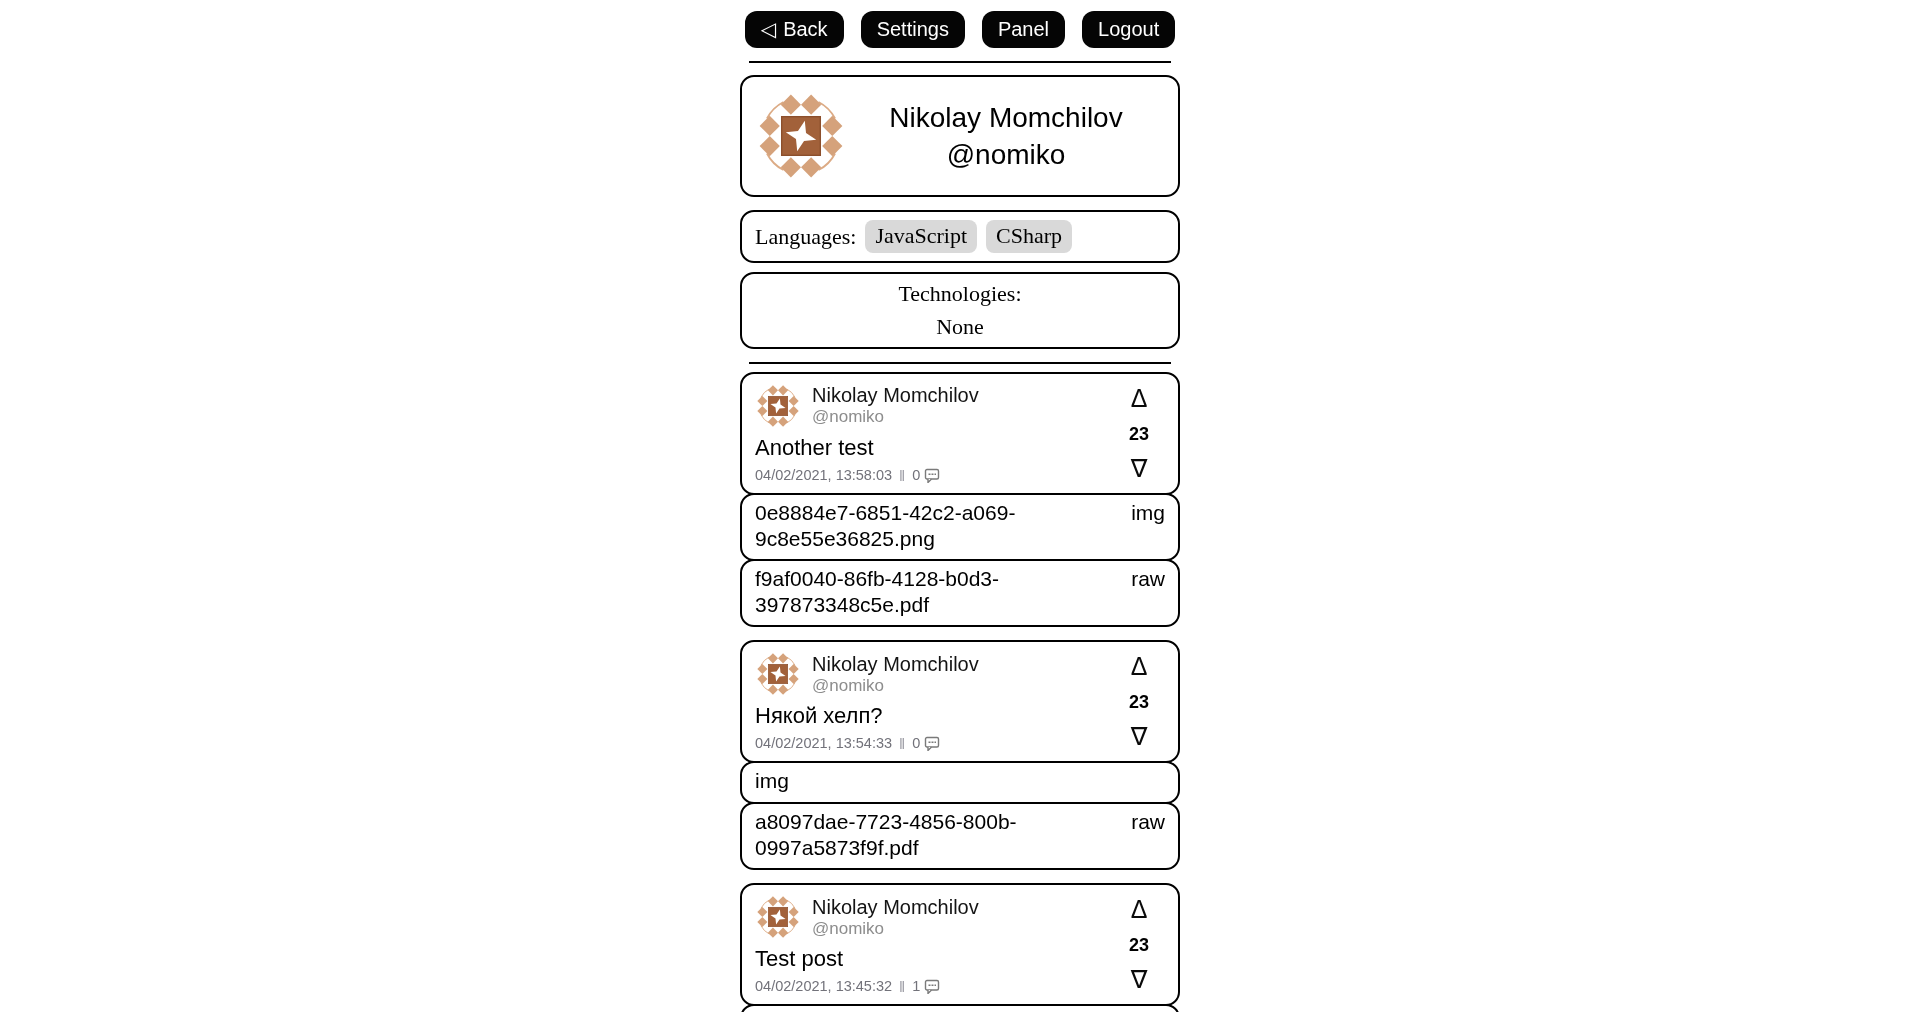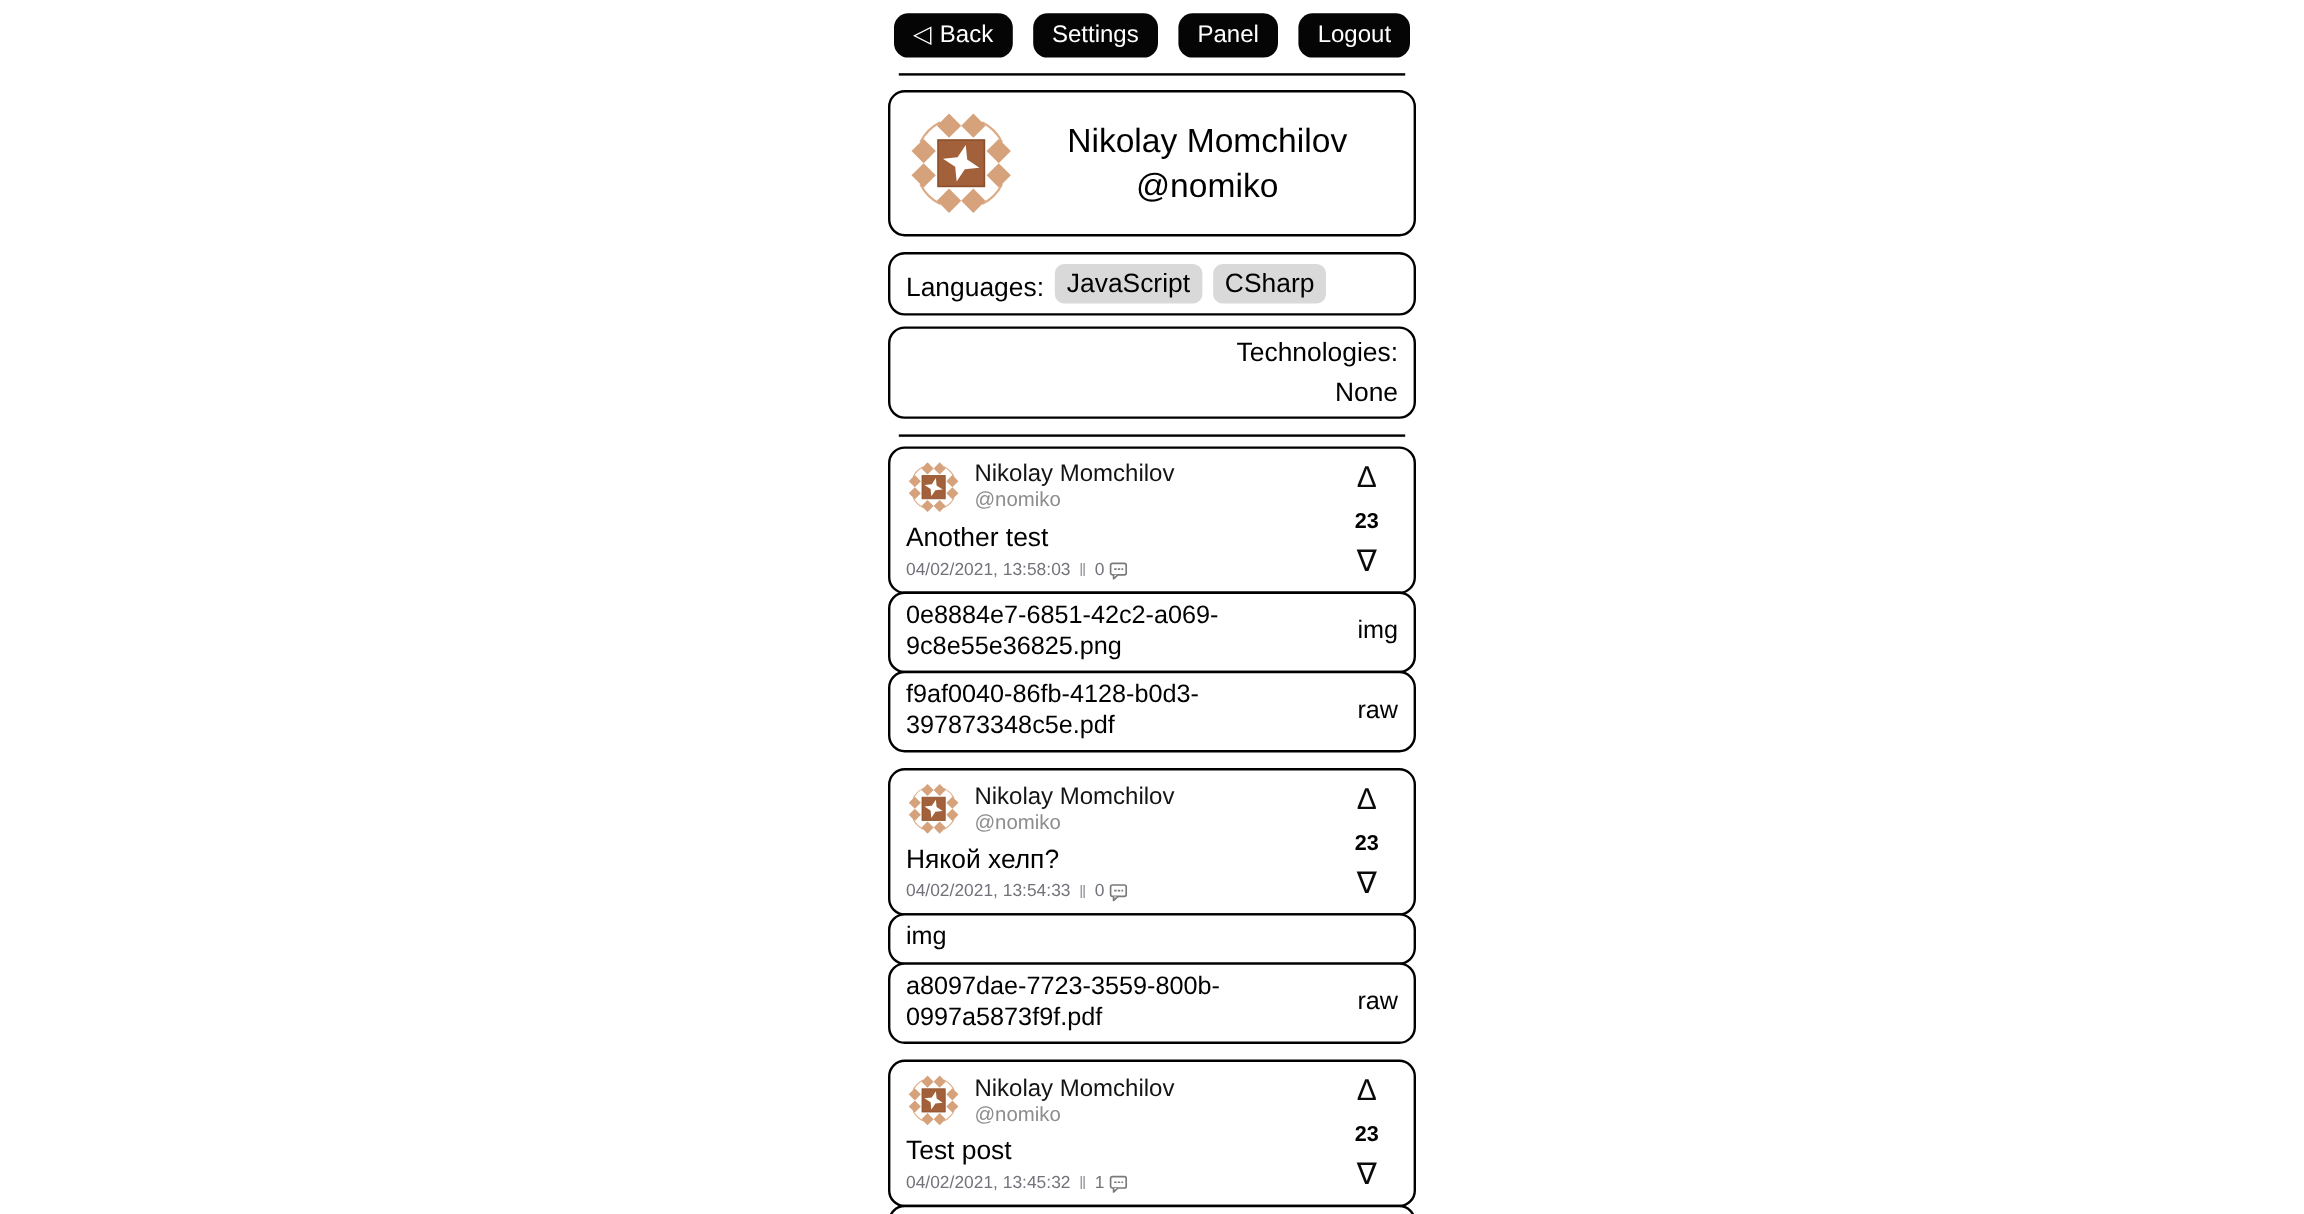--- a/index.html
+++ b/index.html
@@ -22,22 +22,22 @@
 
   
   .card { border: 2.5px solid #000; border-radius: 14px; background: #fff; }
 
   
   .profile-card { margin-top: 12px; padding: 13px; display: flex; align-items: center; }
   .avatar-lg { width: 92px; height: 92px; flex: 0 0 92px; }
   .profile-names { flex: 1; text-align: center; font-size: 28px; line-height: 1.33; }
 
   
-  .chips-card { margin-top: 13px; padding: 8px 13px; display: flex; align-items: flex-end;
-    gap: 9px; font-size: 22px; min-height: 50px; }
+  .chips-card { margin-top: 13px; padding: 8px 13px; display: flex; align-items: center;
+    gap: 9px; font-size: 22px; min-height: 50px; font-family: Liberation Serif, serif; }
   .chips-card.tech { margin-top: 9px; min-height: 45px; padding: 7px 13px; gap: 7px; flex-direction: column; }
   .tag-pill { background: #d9d9d9; border-radius: 8px; padding: 3px 10px 4px; font-size: 22px; }
 
   
   .posts-list { margin-top: 8px; }
   .post-group { margin-top: 13px; }
   .posts-list .post-group:first-child { margin-top: 0; }
 
   .post-card { padding: 9px 13px; display: flex; }
   .post-main { flex: 1; min-width: 0; }
@@ -51,21 +51,21 @@
   .meta-sep { color: #9a9aa2; font-size: 15px; }
   .comment-wrap { display: inline-flex; align-items: center; gap: 4px; }
 
   .vote-col { flex: 0 0 52px; display: flex; flex-direction: column; align-items: center;
     justify-content: space-between; padding: 1px 0; }
   .vote-arrow { font-size: 25px; line-height: 1; background: none; border: none;
     cursor: pointer; color: #0a0a0a; font-family: "Liberation Sans", sans-serif; padding: 2px; }
   .vote-score { font-size: 18px; line-height: 1; font-weight: bold; }
 
   .attachment-row { margin-top: -2px; padding: 5px 13px 8px; display: flex;
-    justify-content: space-between; align-items: center; cursor: pointer; }
+    justify-content: space-between; align-items: flex-start; cursor: pointer; }
   .attachment-name { font-size: 21px; line-height: 1.22; width: 312px;
     overflow-wrap: break-word; }
   .attachment-type { font-size: 21px; line-height: 1.22; }
 
   .svg-defs { position: absolute; width: 0; height: 0; }
 </style>
 </head>
 <body>
 
 <svg class="svg-defs" aria-hidden="true">
@@ -208,21 +208,21 @@
         <div class="vote-col">
           <button class="vote-arrow">Δ</button>
           <span class="vote-score">23</span>
           <button class="vote-arrow">∇</button>
         </div>
       </article>
       <div class="card attachment-row">
         <span class="attachment-type">img</span>
       </div>
       <div class="card attachment-row">
-        <span class="attachment-name">a8097dae-7723-3559-800b-0997a5873f9f.pdf</span>
+        <span class="attachment-name">a8097dae-7723-4856-800b-0997a5873f9f.pdf</span>
         <span class="attachment-type">raw</span>
       </div>
     </div>
 
     <div class="post-group">
       <article class="card post-card">
         <div class="post-main">
           <div class="author-row">
             <svg class="avatar-sm" viewBox="0 0 100 100">
                 <use href="#identicon"></use>

